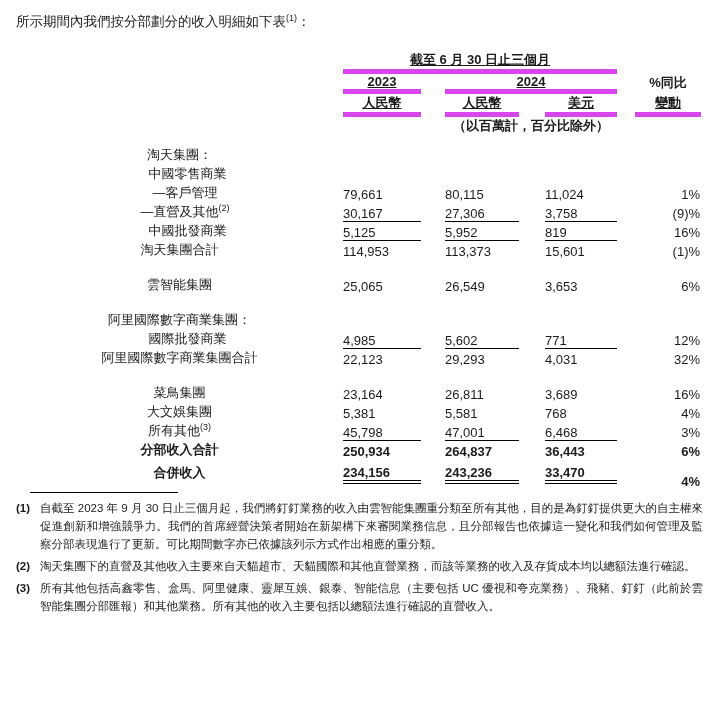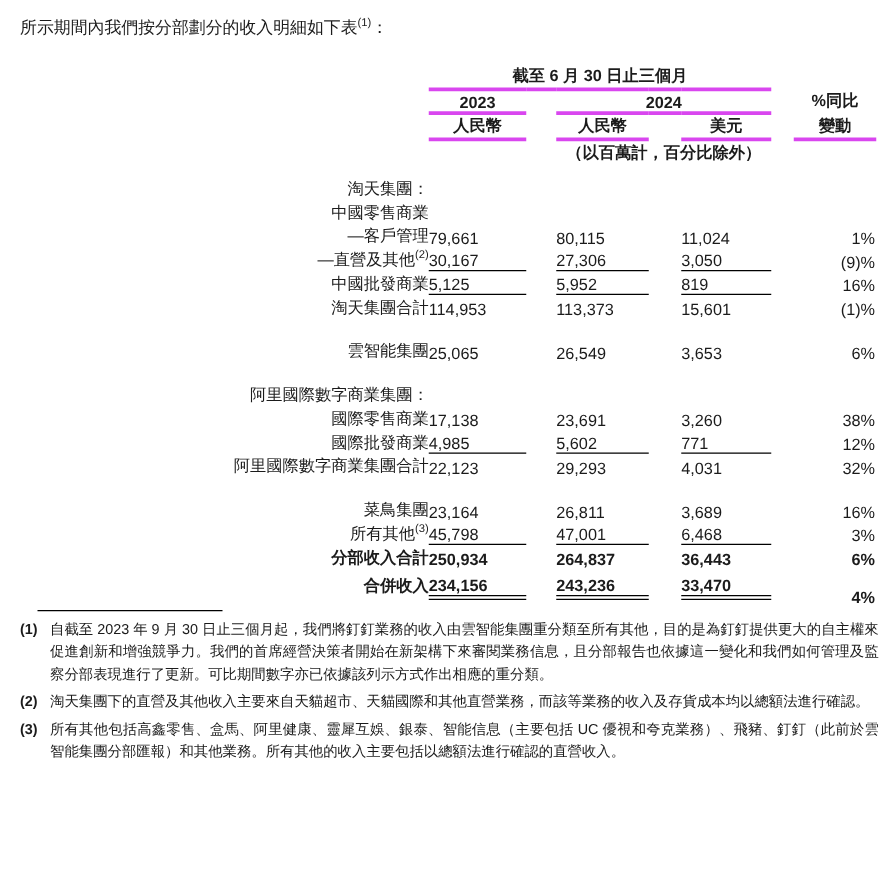--- a/index.html
+++ b/index.html
@@ -9,27 +9,27 @@
     font-family:"Liberation Sans","DejaVu Sans",sans-serif;
     color:#1b1b1b;
   }
   .page { padding:12px 8px 0 16px;border-radius:15px; }
   .intro { font-size:13.5px; line-height:19px; white-space:nowrap; }
   sup { font-size:9px; line-height:0; vertical-align:super; }
 
   table { border-collapse:collapse; table-layout:fixed; width:685px; margin-top:20px; }
   td { font-size:13px; padding:0; vertical-align:bottom; overflow:hidden; }
   .hc { font-weight:bold; text-align:center; white-space:nowrap; }
-  .bb { border-bottom:3px solid #d946ef; }
+  .bb { border-bottom:5px solid #d946ef;text-decoration:underline; }
   tr.h1 { height:20px; } tr.h2 { height:19px; } tr.h3 { height:19px; } tr.h4 { height:18px; }
   tr.hdr-gap { height:10px; }
   tbody tr { height:19px; }
   tbody tr.gap { height:16px; }
   tbody tr.tall { height:23px; }
-  .lbl { text-align:right; white-space:nowrap; }
+  .lbl { text-align:center; white-space:nowrap; }
   .ind1 { padding-left:16px; }
   .ind2 { padding-left:11px; }
   .num { padding-right:4px; white-space:nowrap; }
   .pct { text-align:right; padding-right:1px; white-space:nowrap; }
   .u1 { border-bottom:1px solid #000; }
   .u2 { border-bottom:4px double #000; }
   tr.bold td { font-weight:bold; }
   td.low { position:relative; top:7px; }
 
   .fnrule { border:0; border-top:1px solid #000; width:148px; margin:8px 0 6px 14px; }
@@ -123,21 +123,21 @@
           <td class="num">11,024</td>
           <td class="sp"></td>
           <td class="pct">1%</td>
         </tr>
         <tr>
           <td class="lbl ind2"><span>—直營及其他</span><sup>(2)</sup></td>
           <td class="num u1">30,167</td>
           <td class="sp"></td>
           <td class="num u1">27,306</td>
           <td class="sp"></td>
-          <td class="num u1">3,050</td>
+          <td class="num u1">3,758</td>
           <td class="sp"></td>
           <td class="pct">(9)%</td>
         </tr>
         <tr>
           <td class="lbl ind1"><span>中國批發商業</span></td>
           <td class="num u1">5,125</td>
           <td class="sp"></td>
           <td class="num u1">5,952</td>
           <td class="sp"></td>
           <td class="num u1">819</td>
@@ -174,30 +174,20 @@
           <td class="lbl ind0"><span>阿里國際數字商業集團：</span></td>
           <td class="num"></td>
           <td class="sp"></td>
           <td class="num"></td>
           <td class="sp"></td>
           <td class="num"></td>
           <td class="sp"></td>
           <td class="pct"></td>
         </tr>
         <tr>
-          <td class="lbl ind1"><span>國際零售商業</span></td>
-          <td class="num">17,138</td>
-          <td class="sp"></td>
-          <td class="num">23,691</td>
-          <td class="sp"></td>
-          <td class="num">3,260</td>
-          <td class="sp"></td>
-          <td class="pct">38%</td>
-        </tr>
-        <tr>
           <td class="lbl ind1"><span>國際批發商業</span></td>
           <td class="num u1">4,985</td>
           <td class="sp"></td>
           <td class="num u1">5,602</td>
           <td class="sp"></td>
           <td class="num u1">771</td>
           <td class="sp"></td>
           <td class="pct">12%</td>
         </tr>
         <tr>
@@ -215,20 +205,30 @@
         </tr>
         <tr>
           <td class="lbl ind0"><span>菜鳥集團</span></td>
           <td class="num">23,164</td>
           <td class="sp"></td>
           <td class="num">26,811</td>
           <td class="sp"></td>
           <td class="num">3,689</td>
           <td class="sp"></td>
           <td class="pct">16%</td>
+        </tr>
+        <tr>
+          <td class="lbl ind0"><span>大文娛集團</span></td>
+          <td class="num">5,381</td>
+          <td class="sp"></td>
+          <td class="num">5,581</td>
+          <td class="sp"></td>
+          <td class="num">768</td>
+          <td class="sp"></td>
+          <td class="pct">4%</td>
         </tr>
         <tr>
           <td class="lbl ind0"><span>所有其他</span><sup>(3)</sup></td>
           <td class="num u1">45,798</td>
           <td class="sp"></td>
           <td class="num u1">47,001</td>
           <td class="sp"></td>
           <td class="num u1">6,468</td>
           <td class="sp"></td>
           <td class="pct">3%</td>

